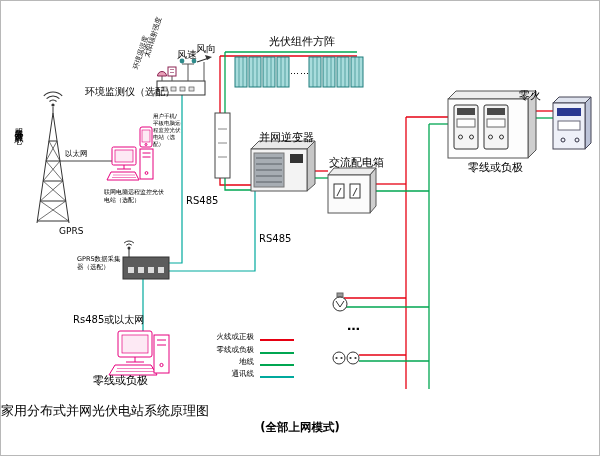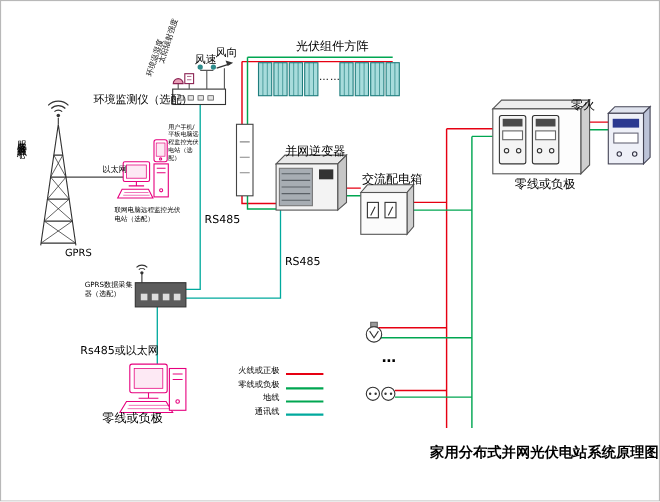--- a/index.html
+++ b/index.html
@@ -1,25 +1,25 @@
 <!DOCTYPE html>
 <html><head>
 <meta charset="utf-8">
 <style>
   html,body{margin:0;padding:0;background:#fff;}
   .stage{position:relative;width:600px;height:456px;background:#ffffff;border:1px solid #b8b8b8;box-sizing:border-box;overflow:hidden;font-family:"DejaVu Sans",sans-serif;color:#000;}
   .stage svg.base{position:absolute;left:0;top:0;}
   .lbl{position:absolute;font-size:11px;line-height:1.1;white-space:nowrap;}
   .f7{font-size:10px;}
-  .f75{font-size:7.5px;margin-left:28px;}
+  .f75{font-size:7.5px;}
   .f9{font-size:9px;}
   .wrap{white-space:normal;line-height:1.25;}
   .rot{transform:rotate(-72deg);transform-origin:left bottom;font-size:7px;}
   .vert{writing-mode:vertical-rl;text-orientation:upright;letter-spacing:1px;font-size:9px;height:100px;}
-  .title1{position:absolute;left:0;right:0;top:401px;text-align:right;font-size:13px;font-weight:bold;}
+  .title1{position:absolute;left:0;right:0;top:401px;text-align:left;font-size:13px;font-weight:normal;}
   .title2{position:absolute;left:0;right:0;top:419px;text-align:center;font-size:11.5px;font-weight:bold;}
   .legend-row{position:absolute;left:198px;width:96px;display:flex;align-items:flex-end;justify-content:flex-end;gap:5px;font-size:7.5px;}
   .legend-swatch{flex:0 0 auto;}
 </style>
 </head>
 <body>
 
 <div class="stage">
 
 <svg class="base" width="600" height="456" viewBox="0 0 600 456">
@@ -270,14 +270,15 @@
       </svg>
 </div>
 <div class="legend-row" style="top:368px">
   <span>通讯线</span>
   <svg class="legend-swatch" width="36" height="4">
         <line x1="1" y1="2" x2="35" y2="2" stroke-width="2" stroke="#00a99d"></line>
       </svg>
 </div>
 
 <div class="title1">家用分布式并网光伏电站系统原理图</div>
+<div class="title2">(全部上网模式)</div>
 
 </div>
 
 </body></html>

